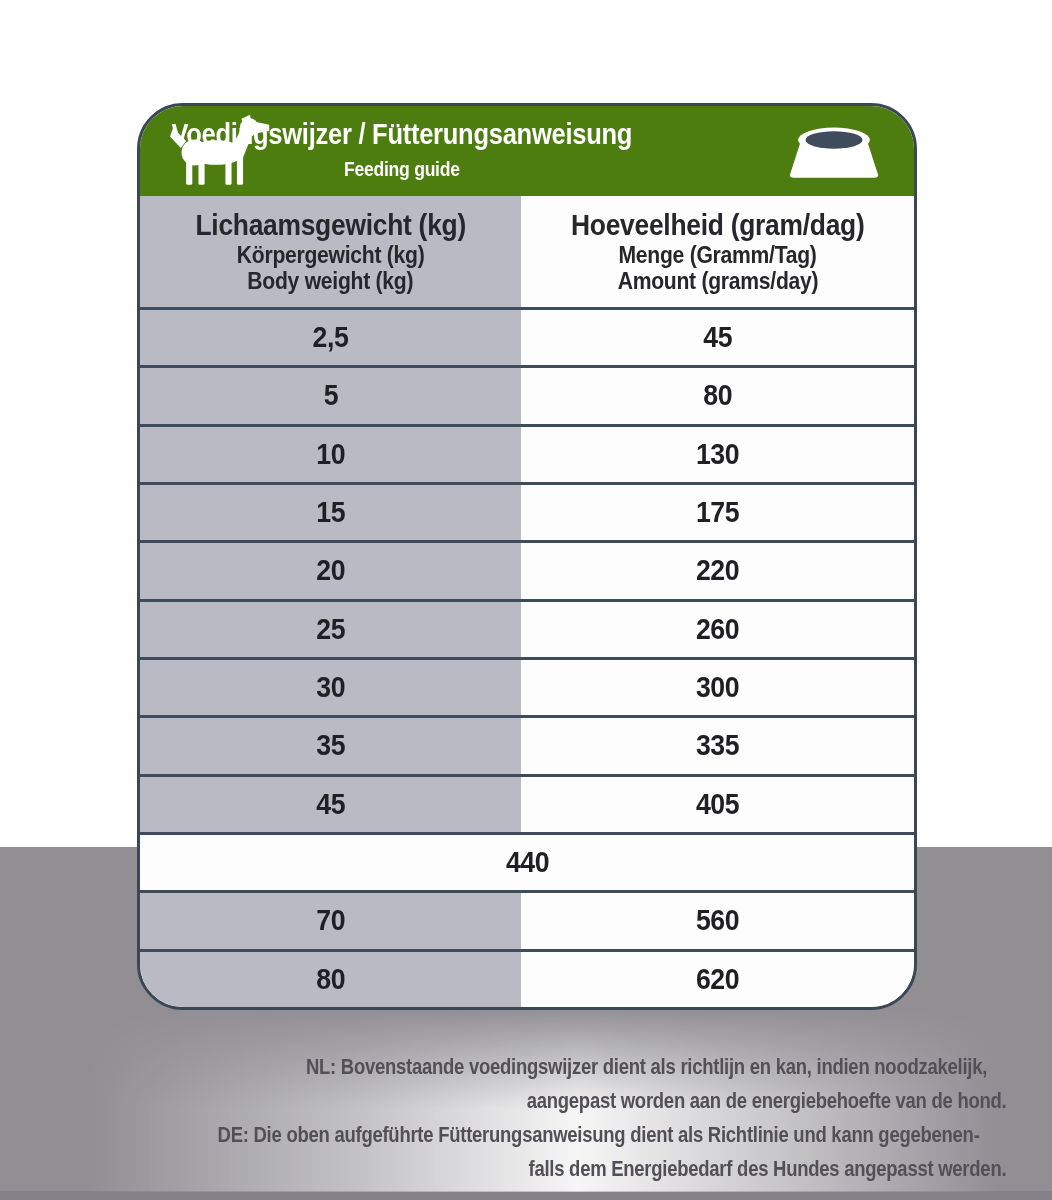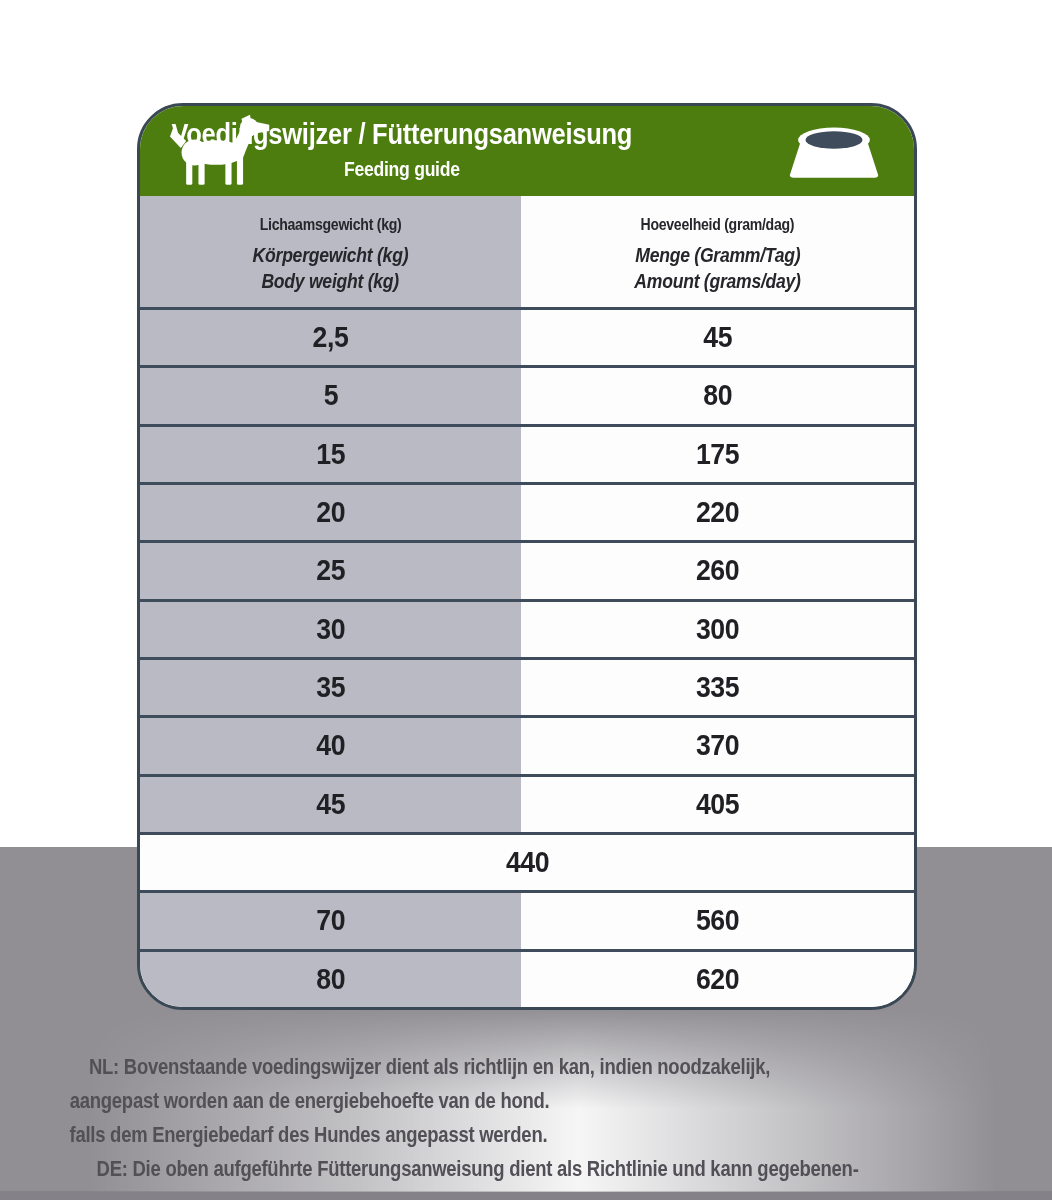--- a/index.html
+++ b/index.html
@@ -65,43 +65,43 @@
     display:flex;
     border-bottom:3px solid #3e4c5b;
   }
   .colh {
     display:flex; flex-direction:column;
     align-items:center; justify-content:center;
     color:#26262b; font-weight:bold; text-align:center;
   }
   .colh.weight { width:381px; background:#b9bac3; }
   .colh.amount { flex:1; background:#fdfdfd;border-radius:21px; }
-  .colh .main { font-size:16px; line-height:30px; margin-bottom:2px; }
-  .colh .sub  { font-size:20px; line-height:26px;font-style:italic; }
+  .colh .main { font-size:30px; line-height:30px; margin-bottom:2px; }
+  .colh .sub  { font-size:24px; line-height:26px; }
 
   
   .rows { flex:1; display:flex; flex-direction:column; }
   .row { flex:1; display:flex; }
   .row + .row { border-top:3px solid #3e4c5b; }
   .cell {
     display:flex; align-items:center; justify-content:center;
   }
   .cell.weight { width:381px; background:#b9bac3; }
   .cell.amount { flex:1; background:#fdfdfd; }
   .num {
     display:inline-block;
     font-weight:bold; font-size:29px; color:#1f1f24;
     transform:scaleX(0.92); transform-origin:50% 50%;
     letter-spacing:-0.5px;
   }
 
   
   .notes {
     position:absolute; left:0; top:1050px; width:1052px;
-    text-align:left;
+    text-align:right;
     color:#525056;
     font-weight:bold;
     padding-left:24px;
   }
   .notes .nline { display:block; font-size:22px; line-height:34px; }
   .cond-sm { display:inline-block; transform:scaleX(0.84); transform-origin:50% 50%; white-space:nowrap; letter-spacing:-0.3px; }
 </style>
 </head>
 <body>
 
@@ -169,20 +169,28 @@
 
   <div class="row">
     <div class="cell weight">
       <span class="num">5</span>
     </div>
     <div class="cell amount">
       <span class="num">80</span>
     </div>
   </div>
 
+  <div class="row">
+    <div class="cell weight">
+      <span class="num">10</span>
+    </div>
+    <div class="cell amount">
+      <span class="num">130</span>
+    </div>
+  </div>
 
   <div class="row">
     <div class="cell weight">
       <span class="num">15</span>
     </div>
     <div class="cell amount">
       <span class="num">175</span>
     </div>
   </div>
 
@@ -215,28 +223,20 @@
 
   <div class="row">
     <div class="cell weight">
       <span class="num">35</span>
     </div>
     <div class="cell amount">
       <span class="num">335</span>
     </div>
   </div>
 
-  <div class="row">
-    <div class="cell weight">
-      <span class="num">40</span>
-    </div>
-    <div class="cell amount">
-      <span class="num">370</span>
-    </div>
-  </div>
 
   <div class="row">
     <div class="cell weight">
       <span class="num">45</span>
     </div>
     <div class="cell amount">
       <span class="num">405</span>
     </div>
   </div>
 
@@ -264,15 +264,15 @@
       <span class="num">620</span>
     </div>
   </div>
 </div>
 
 </div>
 
 <div class="notes">
   <span class="nline"><span class="cond-sm">NL: Bovenstaande voedingswijzer dient als richtlijn en kan, indien noodzakelijk,</span></span>
   <span class="nline"><span class="cond-sm">aangepast worden aan de energiebehoefte van de hond.</span></span>
+  <span class="nline"><span class="cond-sm">DE: Die oben aufgeführte Fütterungsanweisung dient als Richtlinie und kann gegebenen-</span></span>
   <span class="nline"><span class="cond-sm">falls dem Energiebedarf des Hundes angepasst werden.</span></span>
-  <span class="nline"><span class="cond-sm">DE: Die oben aufgeführte Fütterungsanweisung dient als Richtlinie und kann gegebenen-</span></span>
 </div>
 
 </body></html>

